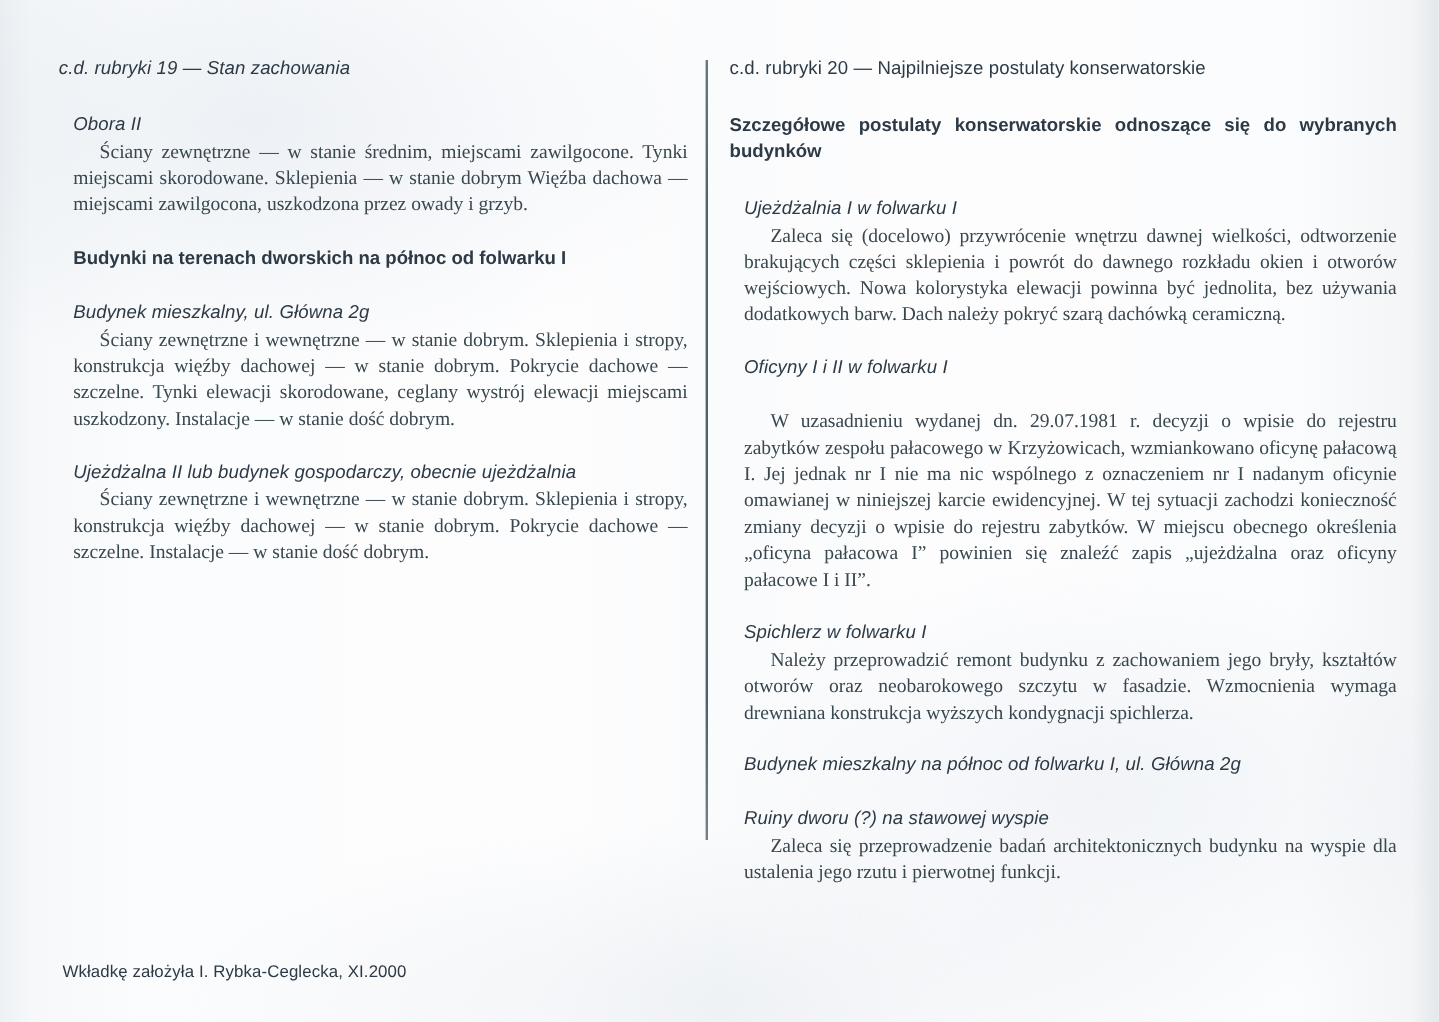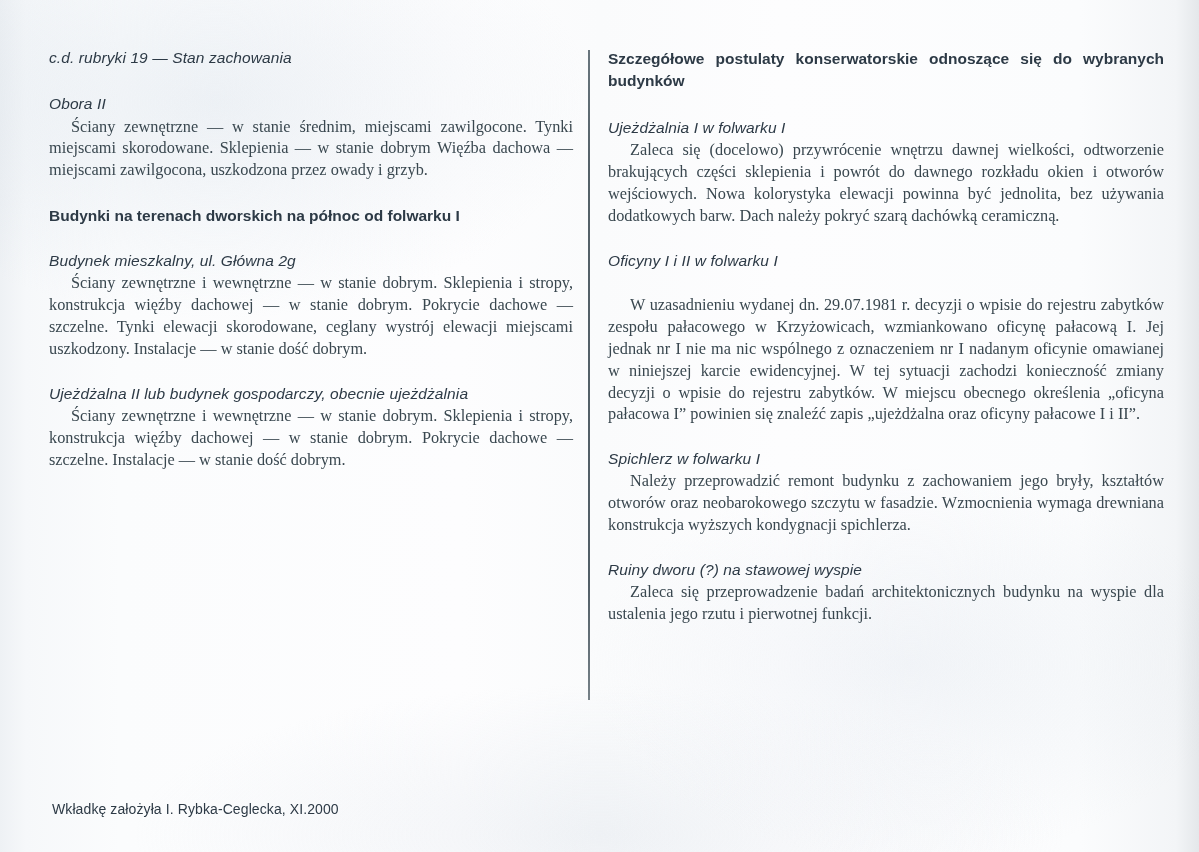--- a/index.html
+++ b/index.html
@@ -121,21 +121,21 @@
     font-size: 16.3px;
     line-height: 1.345;
     color: #39474f;
     text-align: justify;
     text-justify: inter-word;
     margin: 0;
     text-indent: 22px;
     hyphens: manual;
   }
 
-  .block { margin: 0 0 24px 0; }
+  .block { margin: 0 0 24px 12px; }
   .block:last-child { margin-bottom: 0; }
 
   .gap-para { margin-top: 23px; }
 
   
   .footer {
     position: absolute;
     left: 52px;
     bottom: 34px;
     font-family: "Liberation Sans", "DejaVu Sans", sans-serif;
@@ -174,39 +174,41 @@
 
       <div class="block">
         <p class="subhead">Ujeżdżalna II lub budynek gospodarczy, obecnie ujeżdżalnia</p>
         <p class="body">Ściany zewnętrzne i wewnętrzne — w stanie dobrym. Sklepienia i stropy, konstrukcja więźby dachowej — w stanie dobrym. Pokrycie dachowe —szczelne. Instalacje — w stanie dość dobrym.</p>
       </div>
 
     </div>
 
     <div class="col col-right">
 
+      <p class="rubric">c.d. rubryki 20 — Najpilniejsze postulaty konserwatorskie</p>
 
       <p class="plain-sans">Szczegółowe postulaty konserwatorskie odnoszące się do wybranych budynków</p>
 
       <div class="block">
         <p class="subhead">Ujeżdżalnia I w folwarku I</p>
         <p class="body">Zaleca się (docelowo) przywrócenie wnętrzu dawnej wielkości, odtworzenie brakujących części sklepienia i powrót do dawnego rozkładu okien i otworów wejściowych. Nowa kolorystyka elewacji powinna być jednolita, bez używania dodatkowych barw. Dach należy pokryć szarą dachówką ceramiczną.</p>
       </div>
 
       <div class="block">
         <p class="subhead">Oficyny I i II w folwarku I</p>
         <p class="body gap-para">W uzasadnieniu wydanej dn. 29.07.1981 r. decyzji o wpisie do rejestru zabytków zespołu pałacowego w Krzyżowicach, wzmiankowano oficynę pałacową I. Jej jednak nr I nie ma nic wspólnego z oznaczeniem nr I nadanym oficynie omawianej w niniejszej karcie ewidencyjnej. W tej sytuacji zachodzi konieczność zmiany decyzji o wpisie do rejestru zabytków. W miejscu obecnego określenia „oficyna pałacowa I” powinien się znaleźć zapis „ujeżdżalna oraz oficyny pałacowe I i II”.</p>
       </div>
 
       <div class="block">
         <p class="subhead">Spichlerz w folwarku I</p>
         <p class="body">Należy przeprowadzić remont budynku z zachowaniem jego bryły, kształtów otworów oraz neobarokowego szczytu w fasadzie. Wzmocnienia wymaga drewniana konstrukcja wyższych kondygnacji spichlerza.</p>
       </div>
 
       <div class="block">
+        <p class="subhead">Budynek mieszkalny na północ od folwarku I, ul. Główna 2g</p>
       </div>
 
       <div class="block">
         <p class="subhead">Ruiny dworu (?) na stawowej wyspie</p>
         <p class="body">Zaleca się przeprowadzenie badań architektonicznych budynku na wyspie dla ustalenia jego rzutu i pierwotnej funkcji.</p>
       </div>
 
     </div>
   </div>
 

